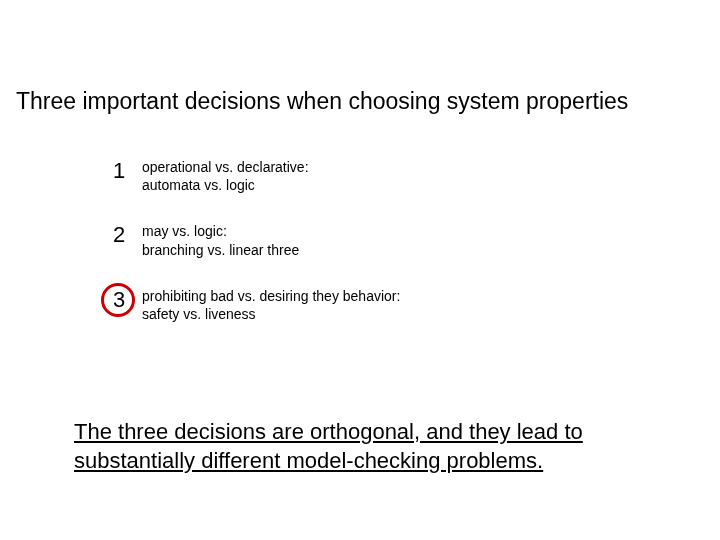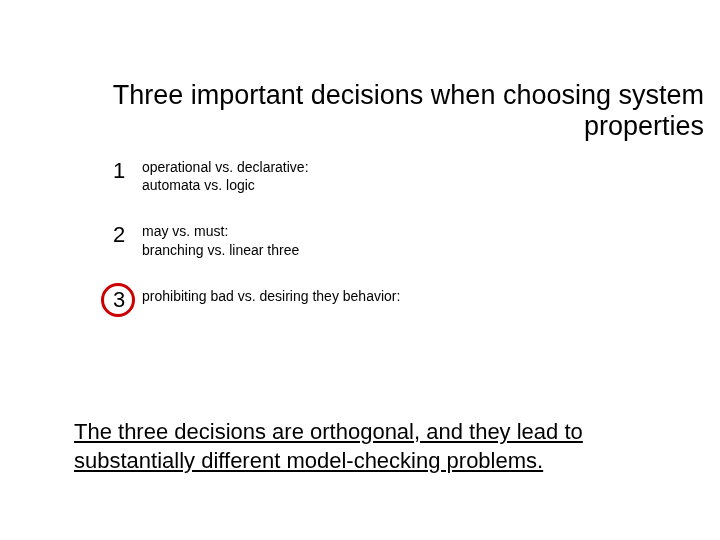--- a/index.html
+++ b/index.html
@@ -10,26 +10,25 @@
     body {
       width: 720px;
       height: 540px;
       background: #ffffff;
       font-family: "Comic Sans MS", "Comic Sans", cursive, sans-serif;
       color: #000000;
       padding: 0;
       position: relative;
     }
     .title {
-      font-size: 27px;
+      font-size: 23px;
       position: absolute;
-      top: 80px;
+      top: 88px;
       left: 16px;
       right: 16px;
-      text-align: right;
     }
     .list {
       position: absolute;
       top: 158px;
       left: 106px;
       width: 520px;
     }
     .list-item {
       display: flex;
       align-items: flex-start;
@@ -78,29 +77,30 @@
     <div class="number">1</div>
     <div class="item-text">
       <span>operational vs. declarative:</span><br>
       <span>automata vs. logic</span>
     </div>
   </div>
 
   <div class="list-item">
     <div class="number">2</div>
     <div class="item-text">
-      <span>may vs. must:</span><br>
+      <span>may vs. logic:</span><br>
       <span>branching vs. linear three</span>
     </div>
   </div>
 
   <div class="list-item">
     <div class="number">
       <span>3</span>
       <div class="circle-highlight"></div>
     </div>
     <div class="item-text">
       <span>prohibiting bad vs. desiring they behavior:</span><br>
+      <span>safety vs. liveness</span>
     </div>
   </div>
 </div>
 
 <div class="footer">The three decisions are orthogonal, and they lead to substantially different model-checking problems.</div>
 
 </body></html>

